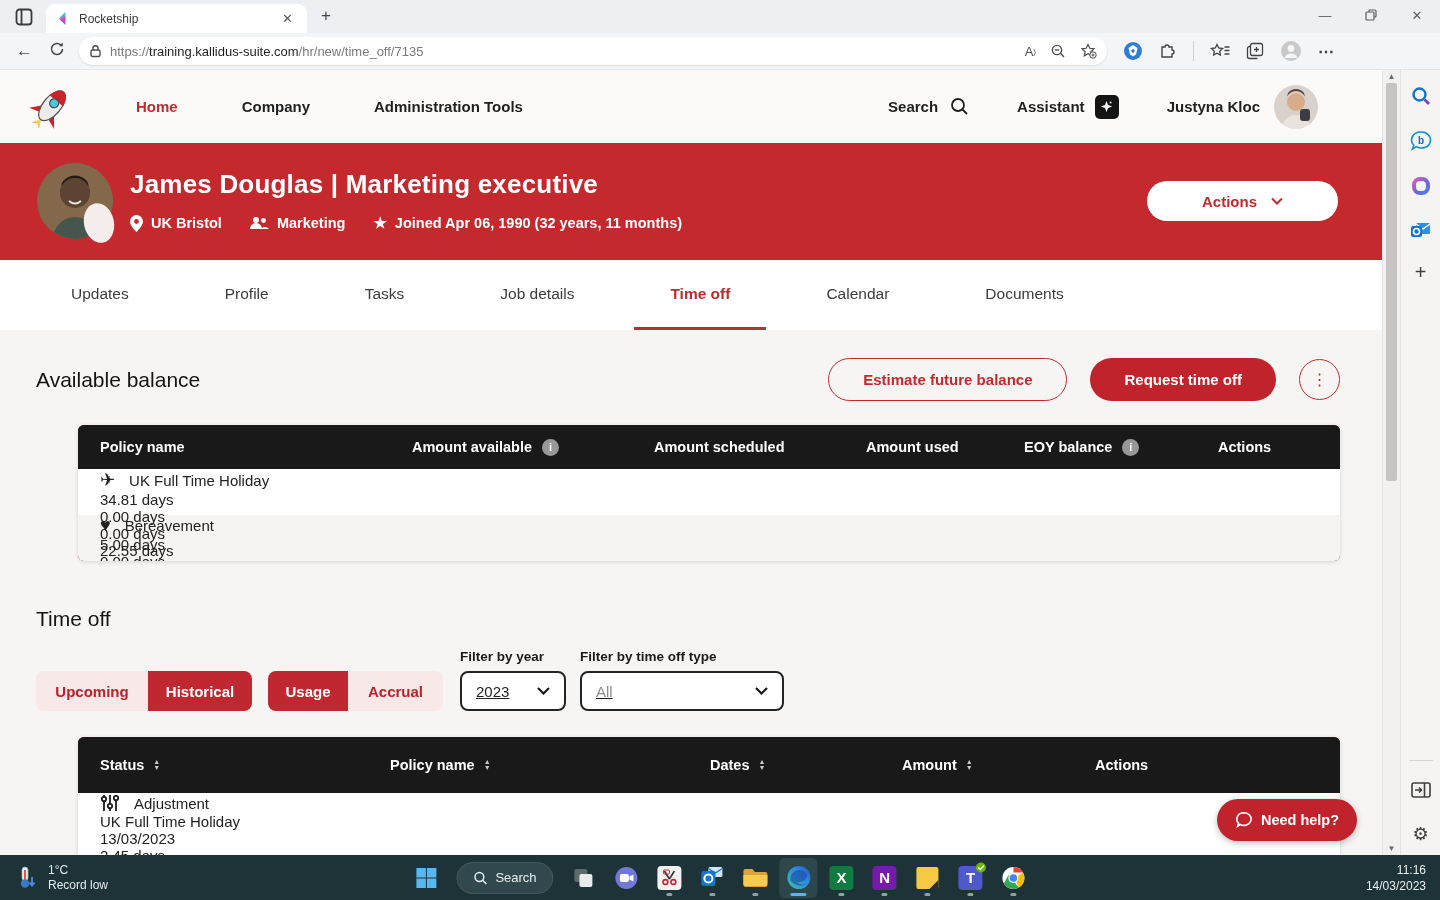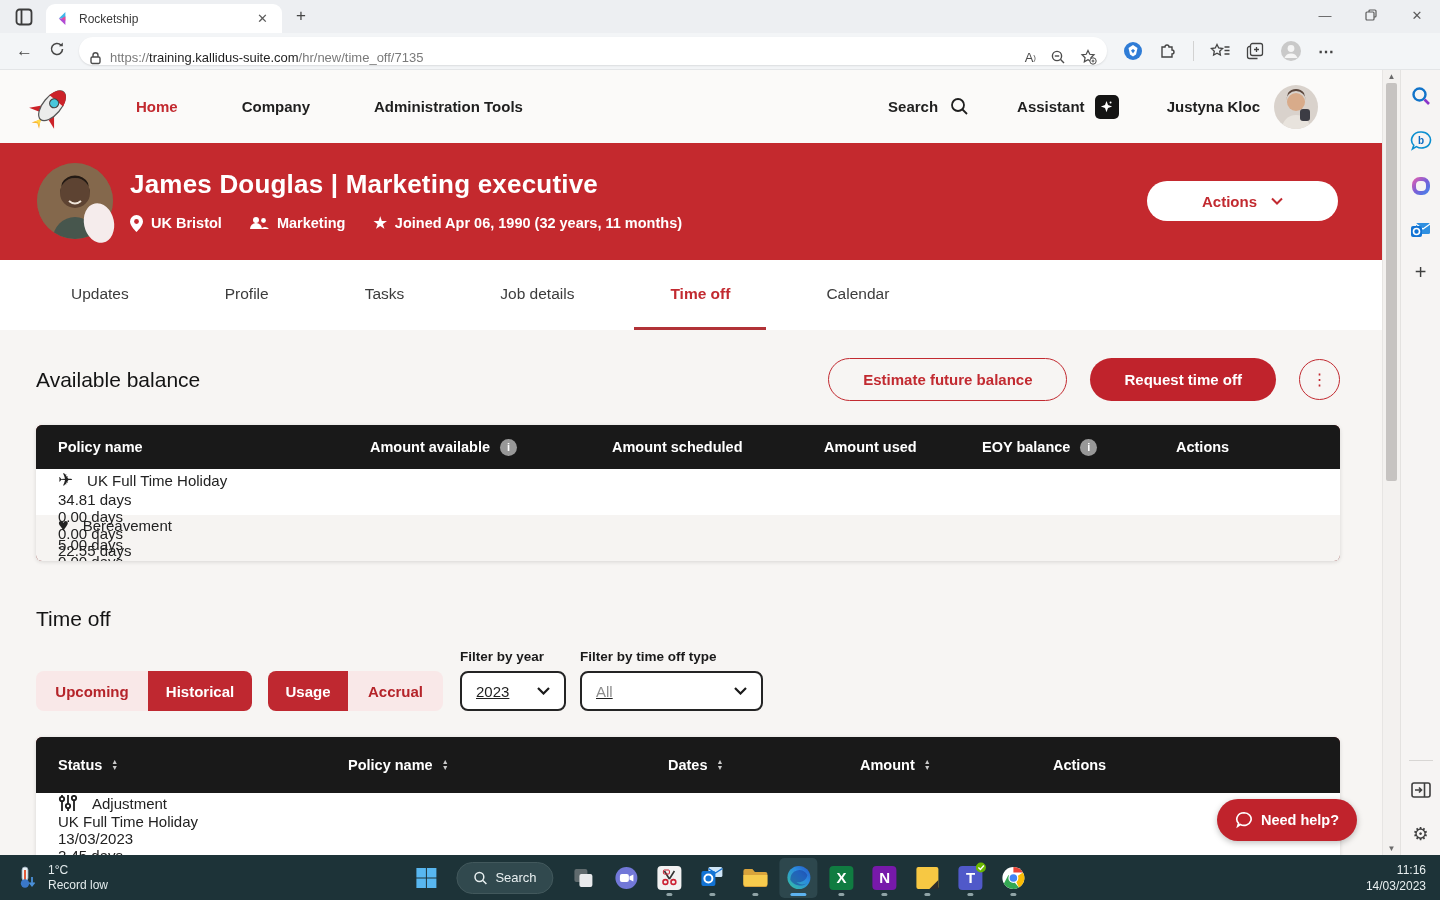--- a/index.html
+++ b/index.html
@@ -3,29 +3,29 @@
 <meta charset="utf-8">
 <style>
   * { margin:0; padding:0; box-sizing:border-box; }
   html,body { width:1440px; height:900px; }
   body { font-family:"Liberation Sans", sans-serif; }
   .screen { position:relative; width:1440px; height:900px; overflow:hidden; background:#f7f5f3; }
 
   
   .tabstrip { height:33px; background:#edeff2; display:flex; align-items:flex-end; }
   .tab-actions { margin:0 0 6px 14px; width:20px; height:20px; display:flex; align-items:center; justify-content:center; }
-  .btab { margin-left:12px; width:236px; height:29px; background:#fff; border-radius:9px 9px 0 0; display:flex; align-items:center; padding:0 10px; }
+  .btab { margin-left:12px; width:261px; height:29px; background:#fff; border-radius:9px 9px 0 0; display:flex; align-items:center; padding:0 10px; }
   .btab-title { flex:1; font-size:12px; color:#3b3b3b; margin-left:8px; white-space:nowrap; overflow:hidden; }
   .btab-close { color:#5a5a5a; font-size:13px; padding:0 4px; }
   .newtab { margin:0 0 7px 14px; font-size:17px; color:#454545; }
   .winctl { margin-left:auto; display:flex; align-self:flex-start; }
   .winctl span { width:46px; height:30px; display:flex; align-items:center; justify-content:center; color:#5c5c5c; font-size:13px; }
   .toolbar { height:37px; background:#f3f5f7; display:flex; align-items:center; border-bottom:1px solid #e3e5e7; }
   .navbtn { margin-left:16px; color:#474747; font-size:17px; }
-  .addressbar { margin-left:14px; width:1028px; height:28px; background:#fff; border-radius:14px; display:flex; align-items:flex-end; box-shadow:0 1px 2px rgba(0,0,0,.10); padding:0 10px; }
+  .addressbar { margin-left:14px; width:1028px; height:28px; background:#fff; border-radius:14px; display:flex; align-items:center; box-shadow:0 1px 2px rgba(0,0,0,.10); padding:0 10px; }
   .url { font-size:13px; margin-left:8px; white-space:nowrap; color:#7a7a7a; }
   .url b { color:#1f1f1f; font-weight:400; }
   .abar-ico { margin-left:14px; color:#4c4c4c; font-size:13px; display:flex; align-items:center; }
   .chrome-ico { margin-left:16px; display:flex; align-items:center; color:#434343; }
   .vdiv { width:1px; height:20px; background:#d2d2d2; margin-left:16px; }
 
   
   .main-row { display:flex; height:785px; }
   .page { width:1382px; height:785px; overflow:hidden; background:#f7f5f3; position:relative; }
   .page-scrollbar { width:18px; background:#f3f1ef; border-left:1px solid #e7e5e3; position:relative; font-size:8px; color:#6a6a6a; }
@@ -62,21 +62,21 @@
 
   
   .content { padding:0 42px 0 36px; }
   .section-head { display:flex; align-items:center; margin-top:28px; }
   .h2 { font-size:21px; font-weight:400; color:#141414; }
   .head-btns { margin-left:auto; display:flex; align-items:center; gap:23px; }
   .btn-outline { height:43px; padding:0 34px; border:1px solid #c22a30; border-radius:22px; color:#c22a30; font-weight:700; font-size:15px; display:flex; align-items:center; background:transparent; }
   .btn-solid { height:43px; padding:0 34px; background:#c0232c; border-radius:22px; color:#fff; font-weight:700; font-size:15px; display:flex; align-items:center; border:none; }
   .btn-kebab { width:41px; height:41px; border-radius:50%; border:1px solid #c22a30; color:#c22a30; font-size:16px; display:flex; align-items:center; justify-content:center; background:transparent; }
 
-  .tbl { margin-top:24px; background:#7f1d1d; border-radius:6px; overflow:hidden; box-shadow:0 1px 4px rgba(0,0,0,.13); }
+  .tbl { margin-top:24px; background:#7f1d1d; border-radius:6px; overflow:hidden; box-shadow:0 1px 4px rgba(0,0,0,.13);margin-left:42px; }
   .tbl-head { background:#191919; color:#fff; display:grid; align-items:center; height:44px; padding-left:22px; font-size:14.5px; font-weight:600; }
   .bal-grid { grid-template-columns:312px 242px 212px 158px 194px 1fr; }
   .hist-grid { grid-template-columns:290px 320px 192px 193px 1fr; }
   .tbl-row { display:grid; align-items:center; height:46px; padding-left:22px; font-size:15px; color:#222; background:#fff; }
   .tbl-row.alt { background:#f6f4f2; }
   .cell-ico { display:flex; align-items:center; gap:14px; }
   .hcell { display:flex; align-items:center; }
   .info { width:17px; height:17px; border-radius:50%; background:#989898; color:#fff; font-size:11px; font-weight:700; display:inline-flex; align-items:center; justify-content:center; margin-left:10px; }
   .row-actions { display:flex; align-items:center; gap:13px; color:#191919; }
   .row-actions .kebab { font-size:15px; }
@@ -313,20 +313,21 @@
         </div>
       </div>
 
       <div class="tabsrow">
         <span class="ptab">Updates</span>
         <span class="ptab">Profile</span>
         <span class="ptab">Tasks</span>
         <span class="ptab">Job details</span>
         <span class="ptab active">Time off</span>
         <span class="ptab">Calendar</span>
+        <span class="ptab">Documents</span>
       </div>
 
       <div class="content">
 
         <div class="section-head">
           <span class="h2">Available balance</span>
           <div class="head-btns">
             <button class="btn-outline">Estimate future balance</button>
             <button class="btn-solid">Request time off</button>
             <button class="btn-kebab">⋮</button>
@@ -389,21 +390,21 @@
             <span class="flabel">Filter by year</span>
             <div class="selectbox" style="width:106px">
               <span>2023</span>
               <svg class="chev" width="13" height="8" viewBox="0 0 13 8">
                   <polyline points="1,1 6.5,6.5 12,1" fill="none" stroke="#1a1a1a" stroke-width="2.2"></polyline>
                 </svg>
             </div>
           </div>
           <div class="fwrap" style="margin-left:14px">
             <span class="flabel">Filter by time off type</span>
-            <div class="selectbox" style="width:183px">
+            <div class="selectbox" style="width:204px">
               <span class="placeholder">All</span>
               <svg class="chev" width="13" height="8" viewBox="0 0 13 8">
                   <polyline points="1,1 6.5,6.5 12,1" fill="none" stroke="#1a1a1a" stroke-width="2.2"></polyline>
                 </svg>
             </div>
           </div>
         </div>
 
         <div class="tbl" style="margin-top:26px">
           <div class="tbl-head hist-grid" style="height:56px">

